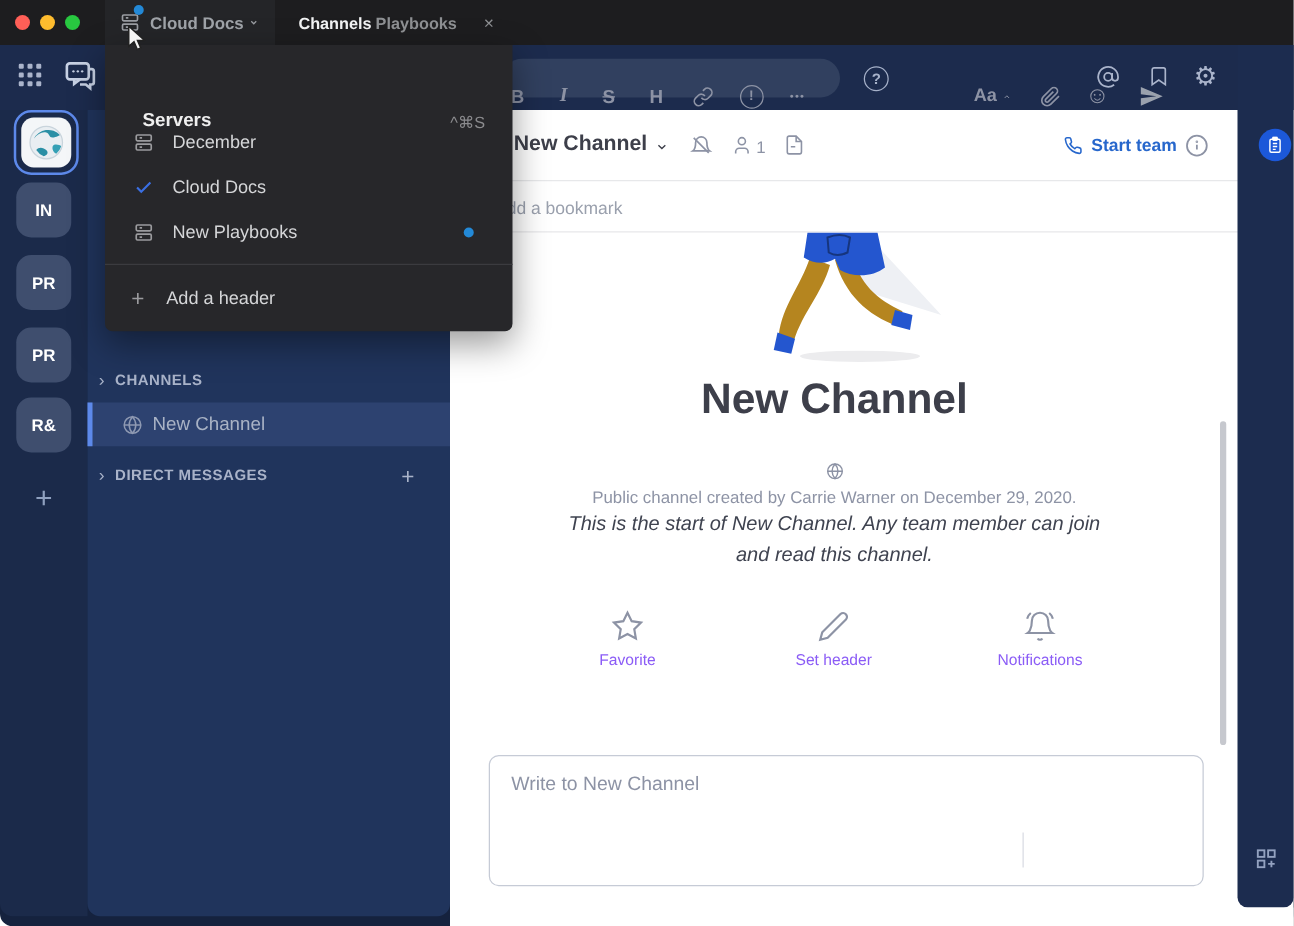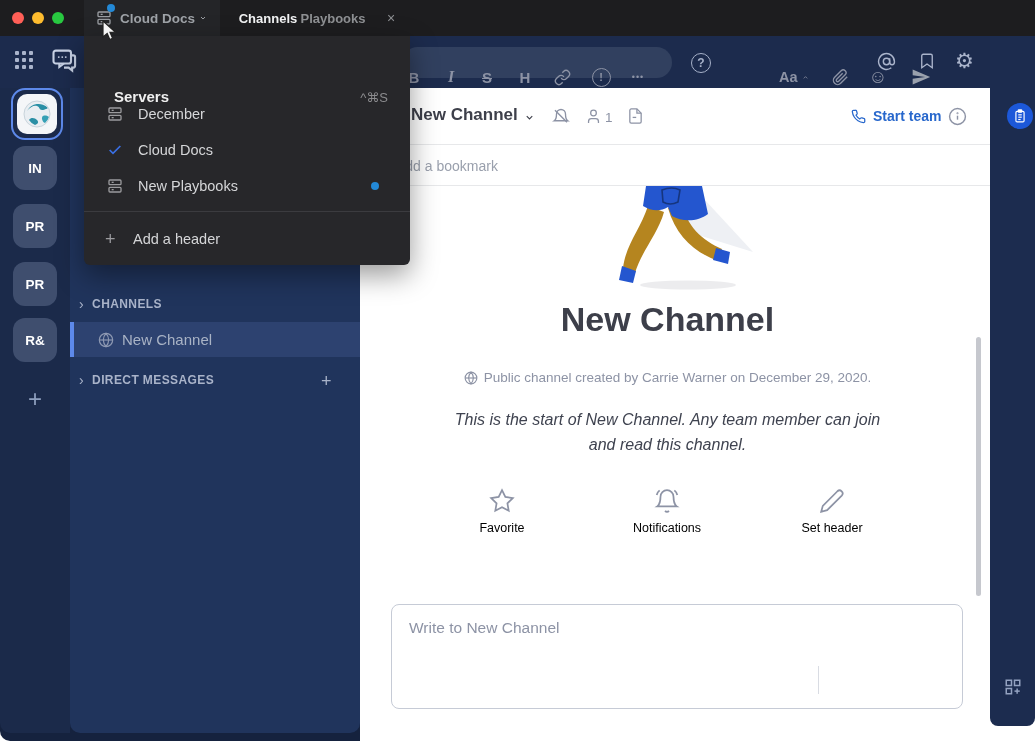--- a/index.html
+++ b/index.html
@@ -55,25 +55,25 @@
   .main-panel{left:360px;top:88px;width:675px;height:653px;background:#fff;border-radius:10px 0 0 10px;}
   .hline{background:#e7e8ea;height:1px;}
   .ch-title{color:#3d3f4a;font-size:17px;font-weight:700;}
   .gicon{color:#8d93a5;}
   .count{color:#8d93a5;font-size:13.5px;}
   .startcall{color:#2767cc;font-size:14px;font-weight:700;display:flex;align-items:center;gap:7px;}
   .bookmark-lbl{color:#9aa0ad;font-size:14px;}
 
   .intro-h1{left:360px;top:300px;width:615px;text-align:center;color:#3d3f4a;font-size:34px;font-weight:700;}
   .byline{left:360px;top:370px;width:615px;display:flex;align-items:center;justify-content:center;gap:6px;
-    color:#8d93a5;font-size:13.5px;}
+    color:#8d93a5;font-size:13.5px;flex-direction:column;}
   .desc{left:450px;top:408px;width:435px;text-align:center;color:#3f4350;font-size:16px;line-height:1.55;font-style:italic;}
   .actions{left:452px;top:488px;width:430px;display:flex;justify-content:space-between;}
   .action{width:100px;display:flex;flex-direction:column;align-items:center;gap:7px;color:#8d93a5;}
-  .action .lbl{font-size:12.5px;color:#000000;}
+  .action .lbl{font-size:12.5px;color:#8b5cf6;}
   .scrollbar{left:976px;top:337px;width:5px;height:259px;border-radius:3px;background:#c6c8ce;}
 
   
   .composer{left:391px;top:604px;width:570px;height:103px;border:1px solid #c6cbd6;border-radius:8px;background:#fff;}
   .composer textarea{position:absolute;left:15px;top:12px;width:530px;height:36px;border:none;outline:none;resize:none;
     font-family:"Liberation Sans","DejaVu Sans",sans-serif;font-size:15.5px;color:#0f766e;background:transparent;}
   .composer textarea::placeholder{color:#8d93a5;opacity:1;}
   .tbtn{position:absolute;top:64px;height:26px;display:flex;align-items:center;justify-content:center;color:#8d93a5;}
   .tb-b{font-weight:800;font-size:15px;}
   .tb-i{font-family:"Liberation Serif","DejaVu Serif",serif;font-style:italic;font-weight:700;font-size:16px;}
@@ -308,35 +308,35 @@
       <span>
         <svg width="26" height="26" viewBox="0 0 24 24" fill="none" stroke="currentColor" stroke-width="1.6">
           <polygon points="12 2 15.09 8.26 22 9.27 17 14.14 18.18 21.02 12 17.77 5.82 21.02 7 14.14 2 9.27 8.91 8.26 12 2"></polygon>
         </svg>
         </span>
       <span class="lbl">Favorite</span>
     </div>
     <div class="action">
       <span>
         <svg width="26" height="26" viewBox="0 0 24 24" fill="none" stroke="currentColor" stroke-width="1.6">
+          <path d="M17 3a2.83 2.83 0 0 1 4 4L7.5 20.5 2 22l1.5-5.5L17 3z"></path>
+        </svg>
+        </span>
+      <span class="lbl">Set header</span>
+    </div>
+    <div class="action">
+      <span>
+        <svg width="26" height="26" viewBox="0 0 24 24" fill="none" stroke="currentColor" stroke-width="1.6">
           <path d="M18 8A6 6 0 0 0 6 8c0 7-3 9-3 9h18s-3-2-3-9"></path>
             <path d="M13.73 21a2 2 0 0 1-3.46 0"></path>
           <path d="M2.5 6.5c.4-1.8 1.3-3.2 2.7-4.3"></path>
             <path d="M21.5 6.5c-.4-1.8-1.3-3.2-2.7-4.3"></path>
         </svg>
         </span>
       <span class="lbl">Notifications</span>
-    </div>
-    <div class="action">
-      <span>
-        <svg width="26" height="26" viewBox="0 0 24 24" fill="none" stroke="currentColor" stroke-width="1.6">
-          <path d="M17 3a2.83 2.83 0 0 1 4 4L7.5 20.5 2 22l1.5-5.5L17 3z"></path>
-        </svg>
-        </span>
-      <span class="lbl">Set header</span>
     </div>
   </div>
 
   <div class="abs scrollbar"></div>
 
   <div class="abs composer">
     <textarea placeholder="Write to New Channel" style=""></textarea>
   </div>
   <div class="abs tbtn tb-b" style="left:405px;width:18px">B</div>
   <div class="abs tbtn tb-i" style="left:442px;width:18px">I</div>

